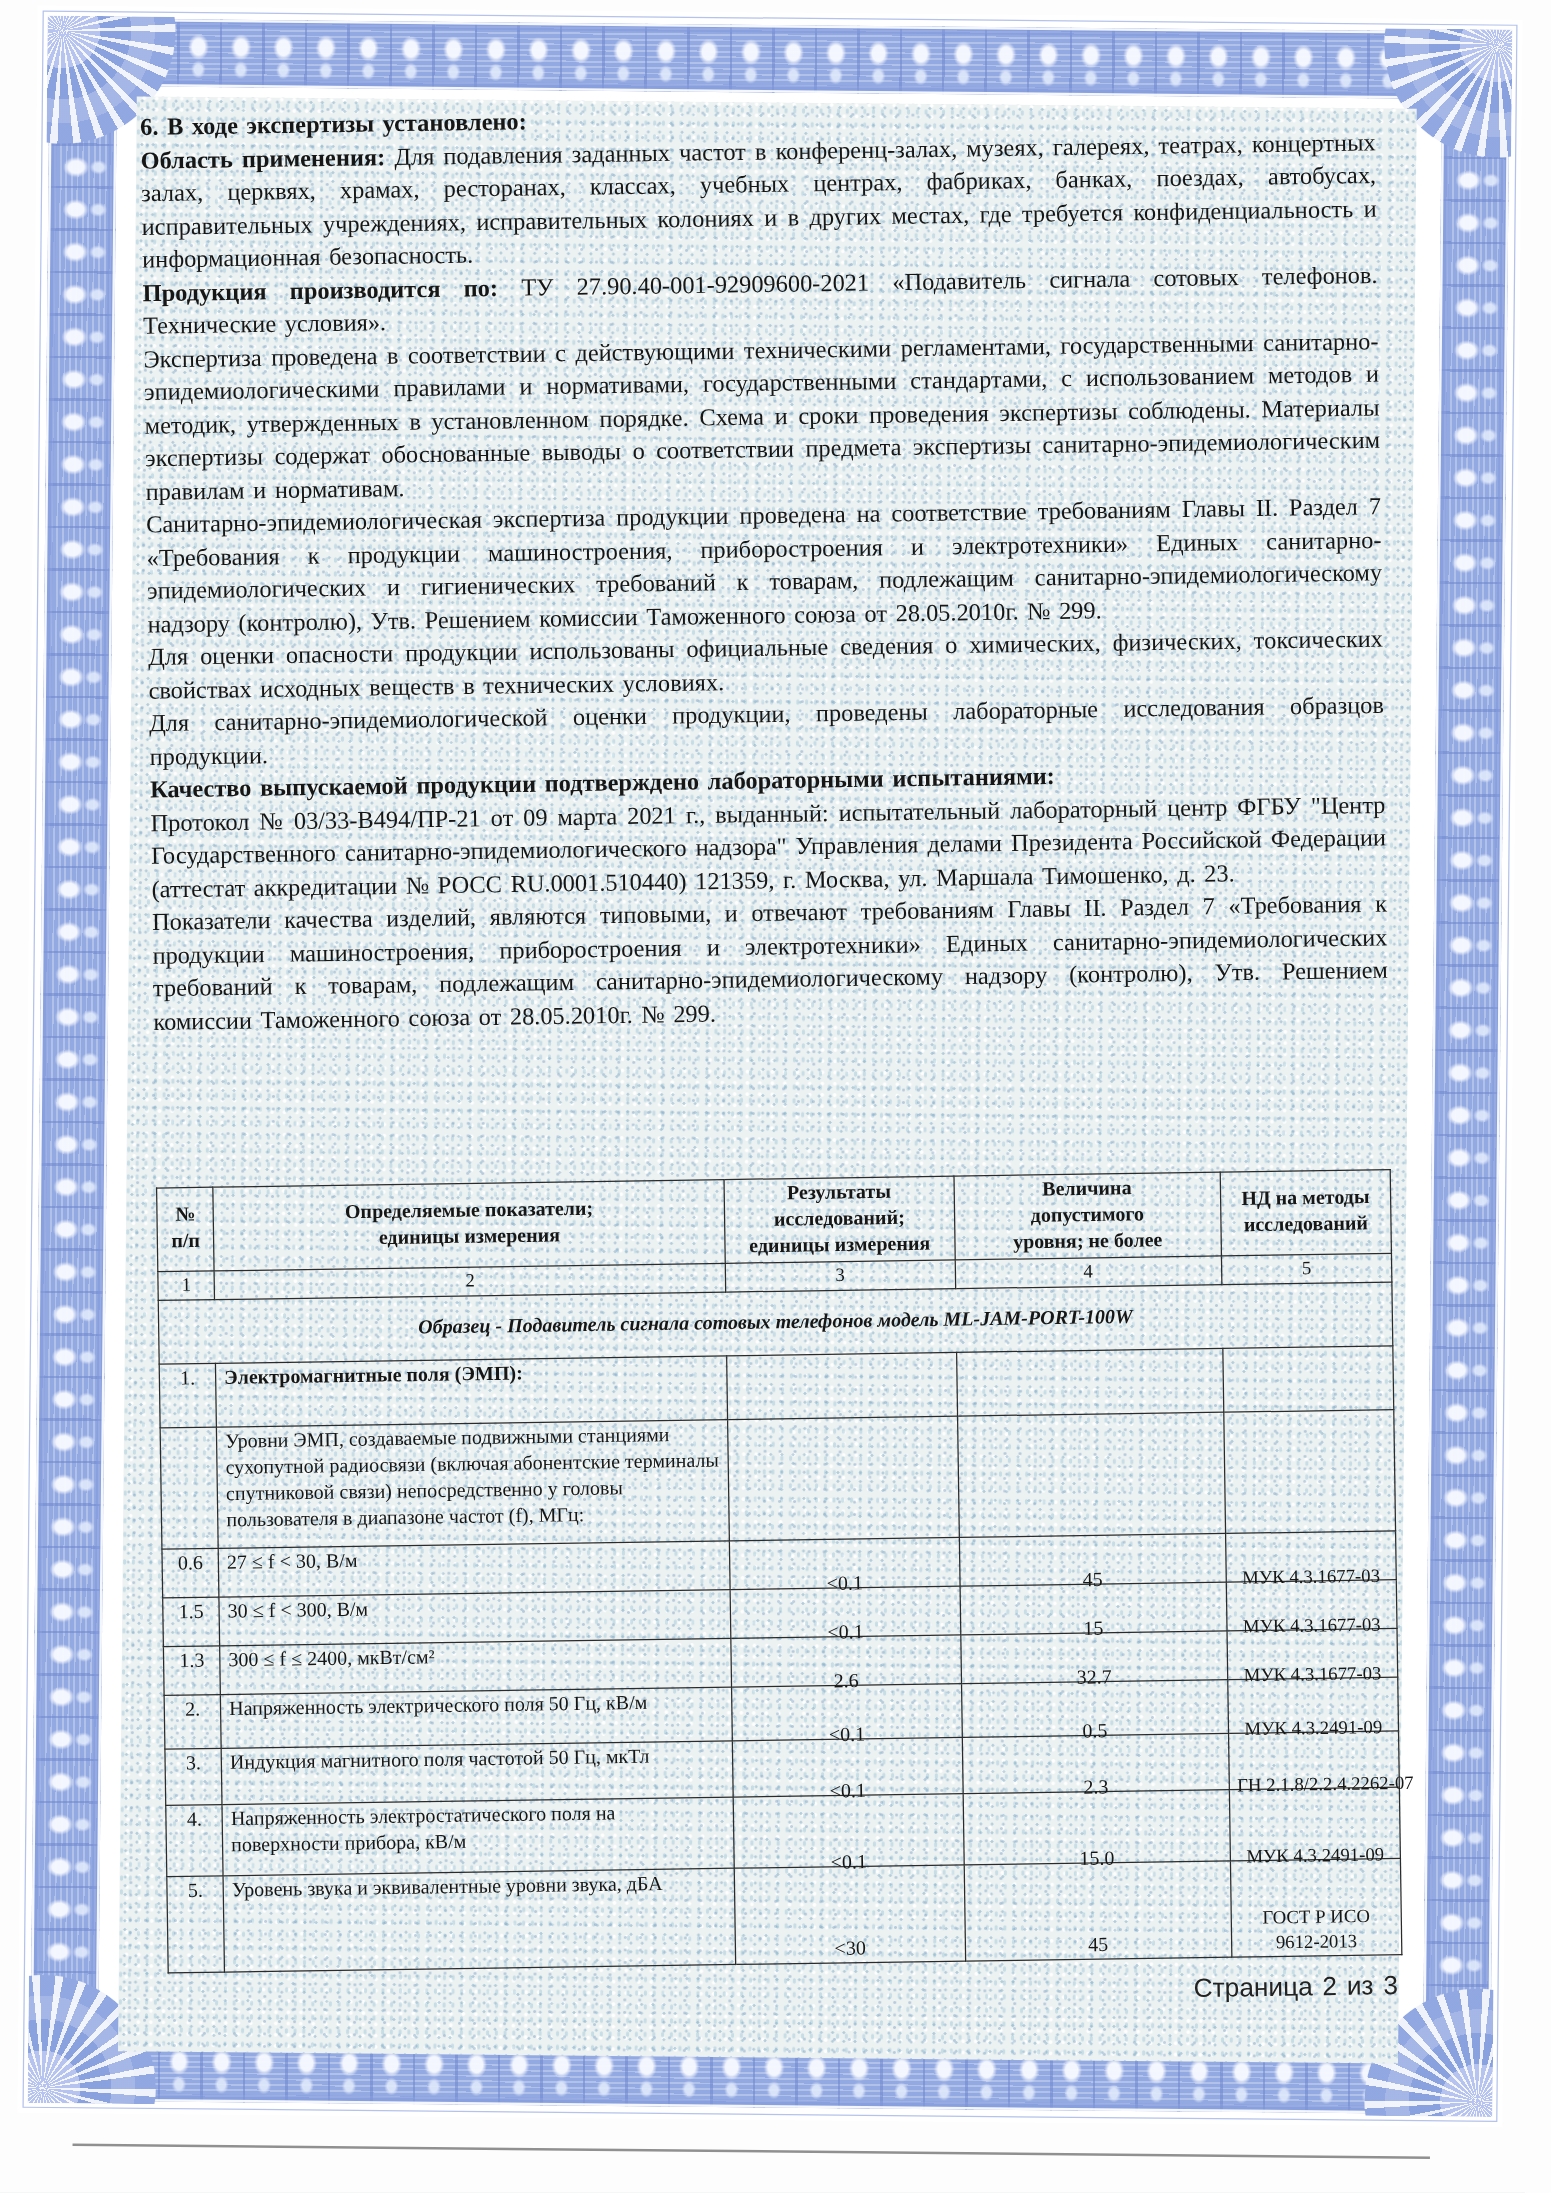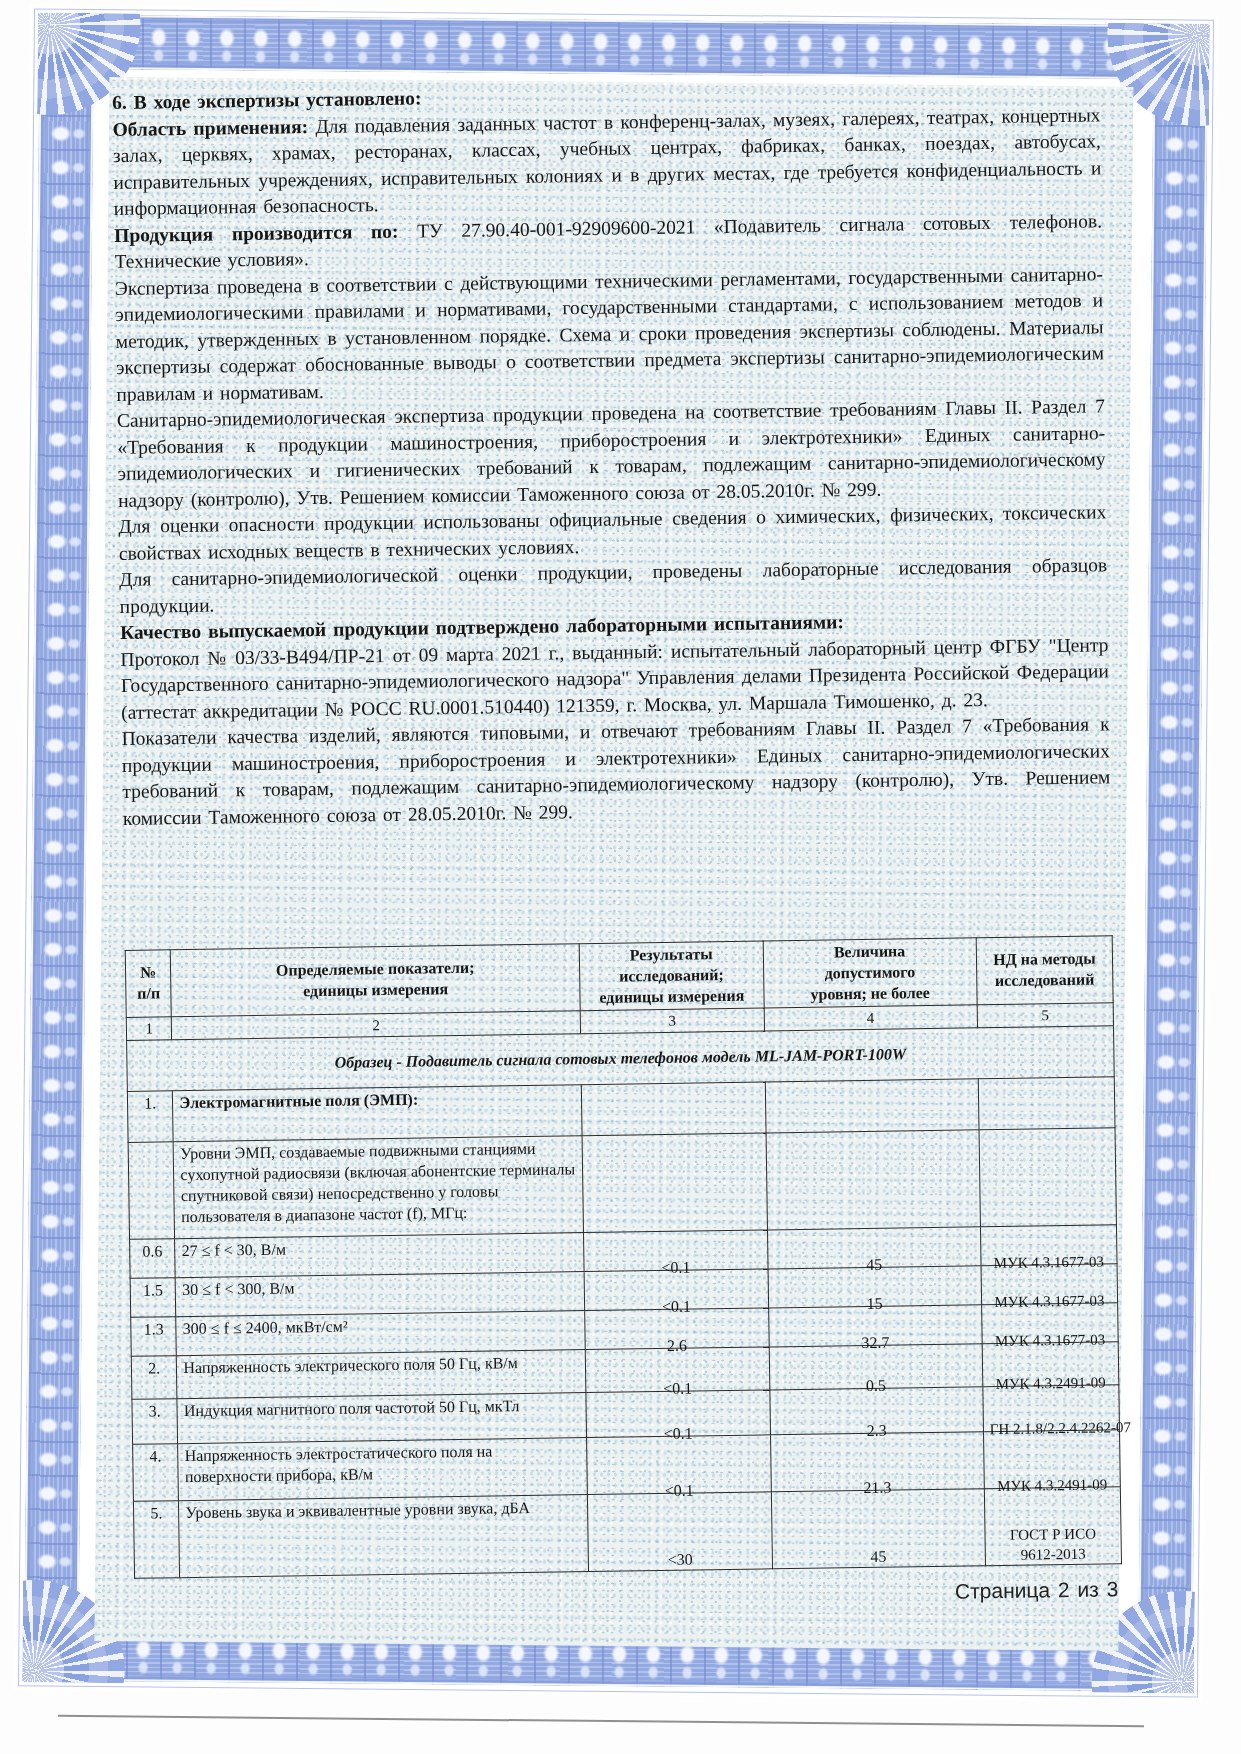--- a/index.html
+++ b/index.html
@@ -231,21 +231,21 @@
           <td class="c-num">3.</td>
           <td class="c-ind">Индукция магнитного поля частотой 50 Гц, мкТл</td>
           <td class="vcell"><span class="vshift">&lt;0.1</span></td>
           <td class="vcell"><span class="vshift">2.3</span></td>
           <td class="vcell c-met"><span class="vshift">ГН 2.1.8/2.2.4.2262-07</span></td>
         </tr>
         <tr class="r-st">
           <td class="c-num">4.</td>
           <td class="c-ind">Напряженность электростатического поля на поверхности прибора, кВ/м</td>
           <td class="vcell"><span class="vshift">&lt;0.1</span></td>
-          <td class="vcell"><span class="vshift">21.3</span></td>
+          <td class="vcell"><span class="vshift">15.0</span></td>
           <td class="vcell c-met"><span class="vshift">МУК 4.3.2491-09</span></td>
         </tr>
         <tr class="r-snd">
           <td class="c-num">5.</td>
           <td class="c-ind">Уровень звука и  эквивалентные уровни звука, дБА</td>
           <td class="vcell"><span class="vshift">&lt;30</span></td>
           <td class="vcell"><span class="vshift">45</span></td>
           <td class="vcell c-met"><span class="vshift">ГОСТ Р ИСО 9612-2013</span></td>
         </tr>
       </tbody>

